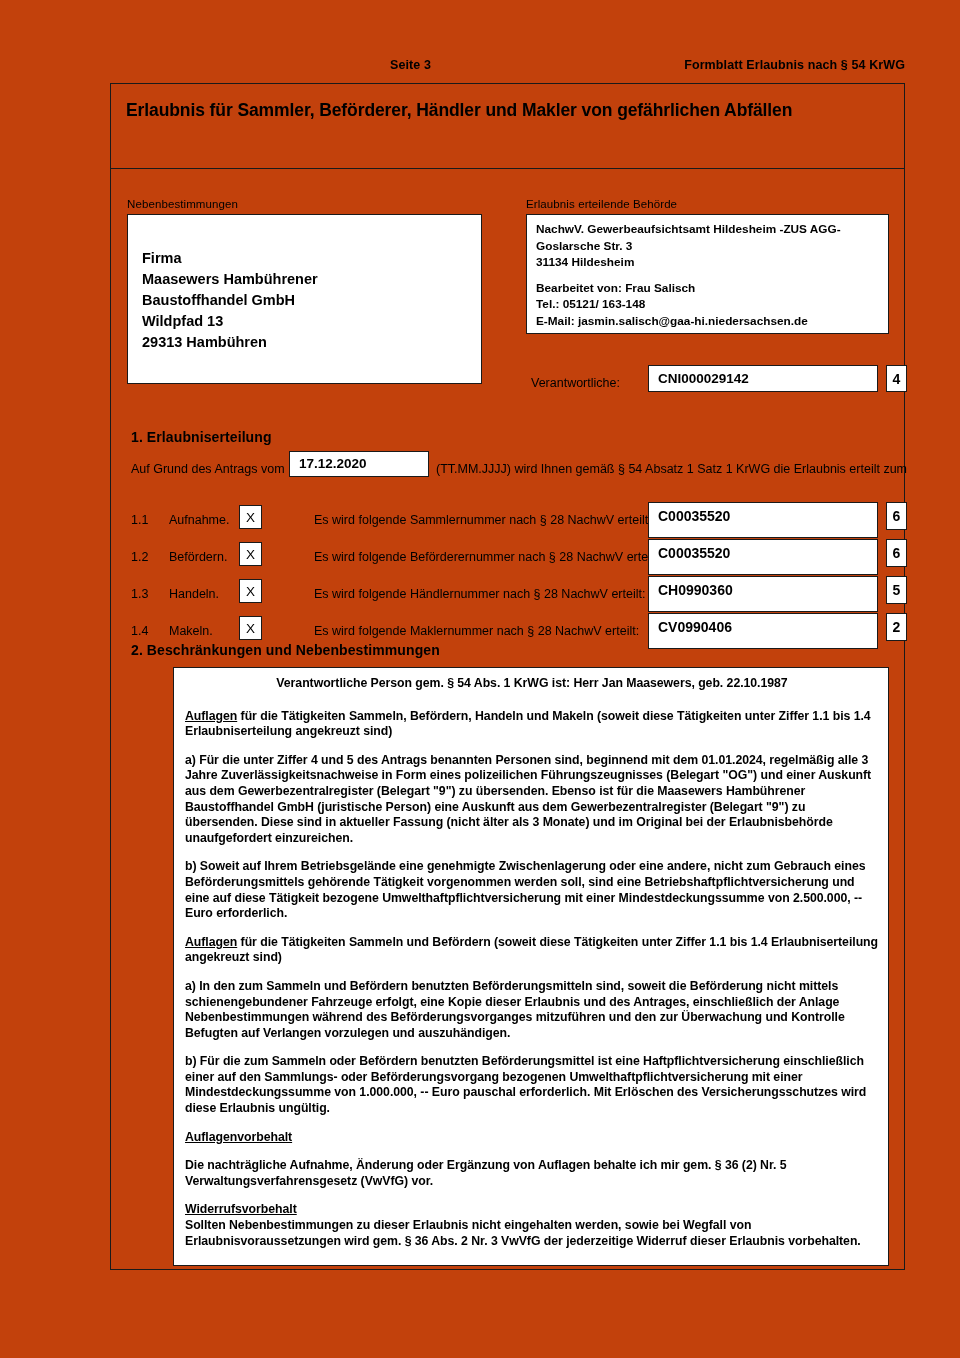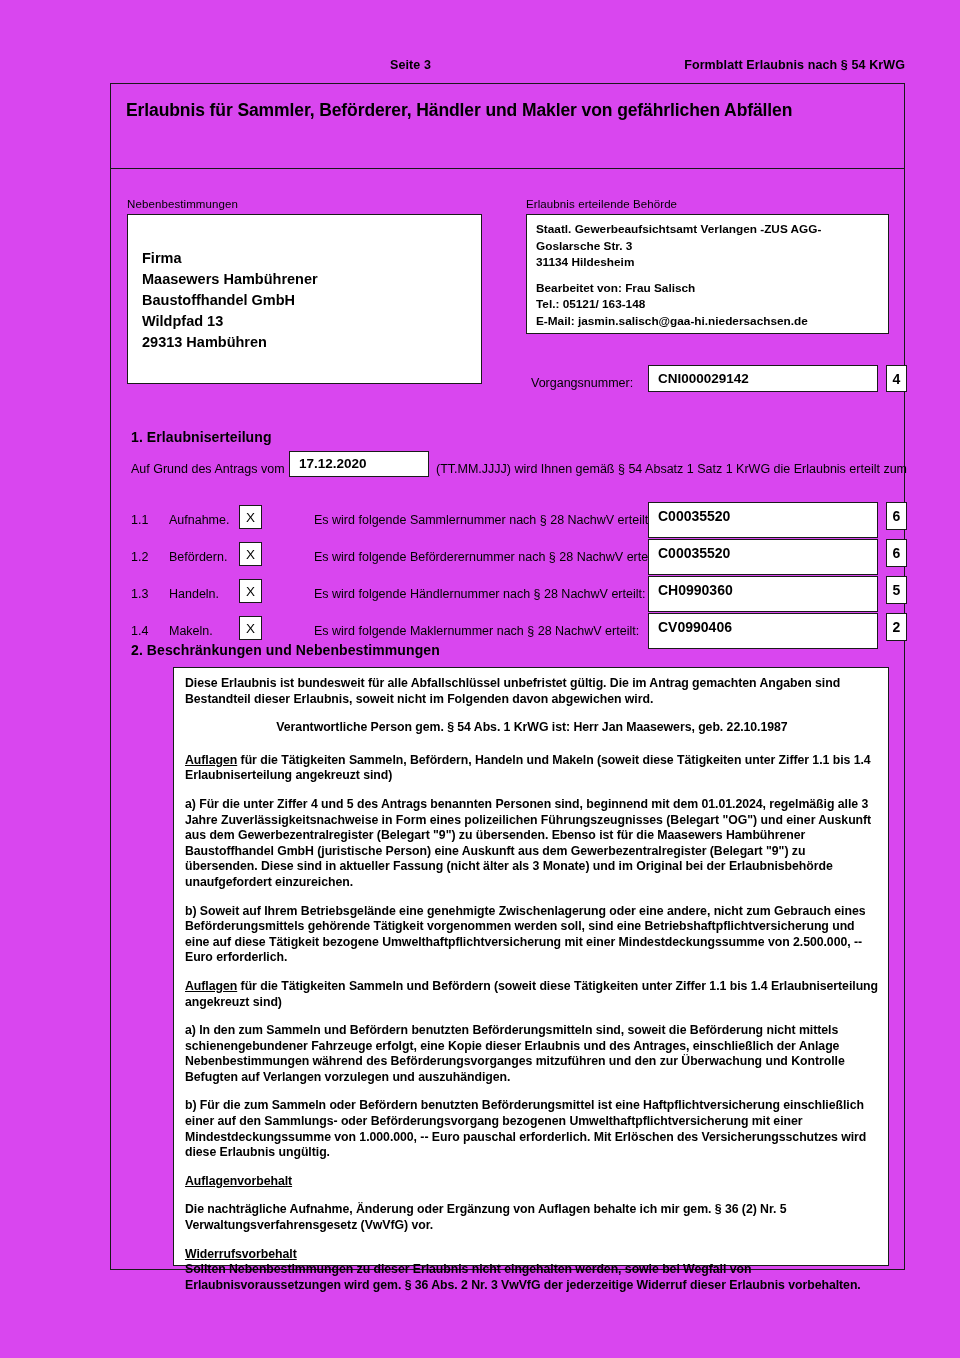--- a/index.html
+++ b/index.html
@@ -14,21 +14,21 @@
     font-family: "Liberation Sans", sans-serif;
     color: #000000;
     overflow: hidden;
   }
 
   .page {
     position: absolute;
     left: 0; top: 0;
     width: 960px;
     height: 1358px;
-    background: #d946ef;
+    background: #c2410c;
   }
 
   
   .doc-header {
     position: absolute;
     left: 110px;
     top: 58px;
     width: 795px;
     display: flex;
     justify-content: space-between;
@@ -297,31 +297,31 @@
         <div>Maasewers Hambührener</div>
         <div>Baustoffhandel GmbH</div>
         <div>Wildpfad 13</div>
         <div>29313 Hambühren</div>
       </div>
     </div>
 
     <div class="addr-caption auth-caption">Erlaubnis erteilende Behörde</div>
     <div class="box auth-box">
       <div class="auth-lines">
-        <div>Staatl. Gewerbeaufsichtsamt Verlangen -ZUS AGG-</div>
+        <div>NachwV. Gewerbeaufsichtsamt Hildesheim -ZUS AGG-</div>
         <div>Goslarsche Str. 3</div>
         <div>31134 Hildesheim</div>
         <div class="blank-line"></div>
         <div>Bearbeitet von: Frau Salisch</div>
         <div>Tel.: 05121/ 163-148</div>
         <div>E-Mail: jasmin.salisch@gaa-hi.niedersachsen.de</div>
       </div>
     </div>
 
-    <div class="vorgang-label">Vorgangsnummer:</div>
+    <div class="vorgang-label">Verantwortliche:</div>
     <div class="box vorgang-box">
       <div class="vorgang-value">CNI000029142</div>
     </div>
     <div class="box vorgang-digit">
       <div class="digit-inner">4</div>
     </div>
 
     <div class="section-head sec1-head">1. Erlaubniserteilung</div>
 
     <div class="antrag-label">Auf Grund des Antrags vom</div>
@@ -372,21 +372,20 @@
         <span class="pr-val">CV0990406</span>
       </span>
       <span class="pr-digit">2</span>
     </div>
 
     <div class="section-head sec2-head">2. Beschränkungen und Nebenbestimmungen</div>
 
     <div class="box terms-box">
       <div class="terms-inner">
 
-        <p>Diese Erlaubnis ist bundesweit für alle Abfallschlüssel unbefristet gültig. Die im Antrag gemachten Angaben sind Bestandteil dieser Erlaubnis, soweit nicht im Folgenden davon abgewichen wird.</p>
 
         <p class="centered">Verantwortliche Person gem. § 54 Abs. 1 KrWG ist: Herr Jan Maasewers, geb. 22.10.1987</p>
 
         <p><u>Auflagen</u><span> für die Tätigkeiten Sammeln, Befördern, Handeln und Makeln (soweit diese Tätigkeiten unter Ziffer 1.1 bis 1.4 Erlaubniserteilung angekreuzt sind)</span></p>
 
         <p>a) Für die unter Ziffer 4 und 5 des Antrags benannten Personen sind, beginnend mit dem 01.01.2024, regelmäßig alle 3 Jahre Zuverlässigkeitsnachweise in Form eines polizeilichen Führungszeugnisses (Belegart "OG") und einer Auskunft aus dem Gewerbezentralregister (Belegart "9") zu übersenden. Ebenso ist für die Maasewers Hambührener Baustoffhandel GmbH (juristische Person) eine Auskunft aus dem Gewerbezentralregister (Belegart "9") zu übersenden. Diese sind in aktueller Fassung (nicht älter als 3 Monate) und im Original bei der Erlaubnisbehörde unaufgefordert einzureichen.</p>
 
         <p>b) Soweit auf Ihrem Betriebsgelände eine genehmigte Zwischenlagerung oder eine andere, nicht zum Gebrauch eines Beförderungsmittels gehörende Tätigkeit vorgenommen werden soll, sind eine Betriebshaftpflichtversicherung und eine auf diese Tätigkeit bezogene Umwelthaftpflichtversicherung mit einer Mindestdeckungssumme von 2.500.000, -- Euro erforderlich.</p>
 
         <p><u>Auflagen</u><span> für die Tätigkeiten Sammeln und Befördern (soweit diese Tätigkeiten unter Ziffer 1.1 bis 1.4 Erlaubniserteilung angekreuzt sind)</span></p>

